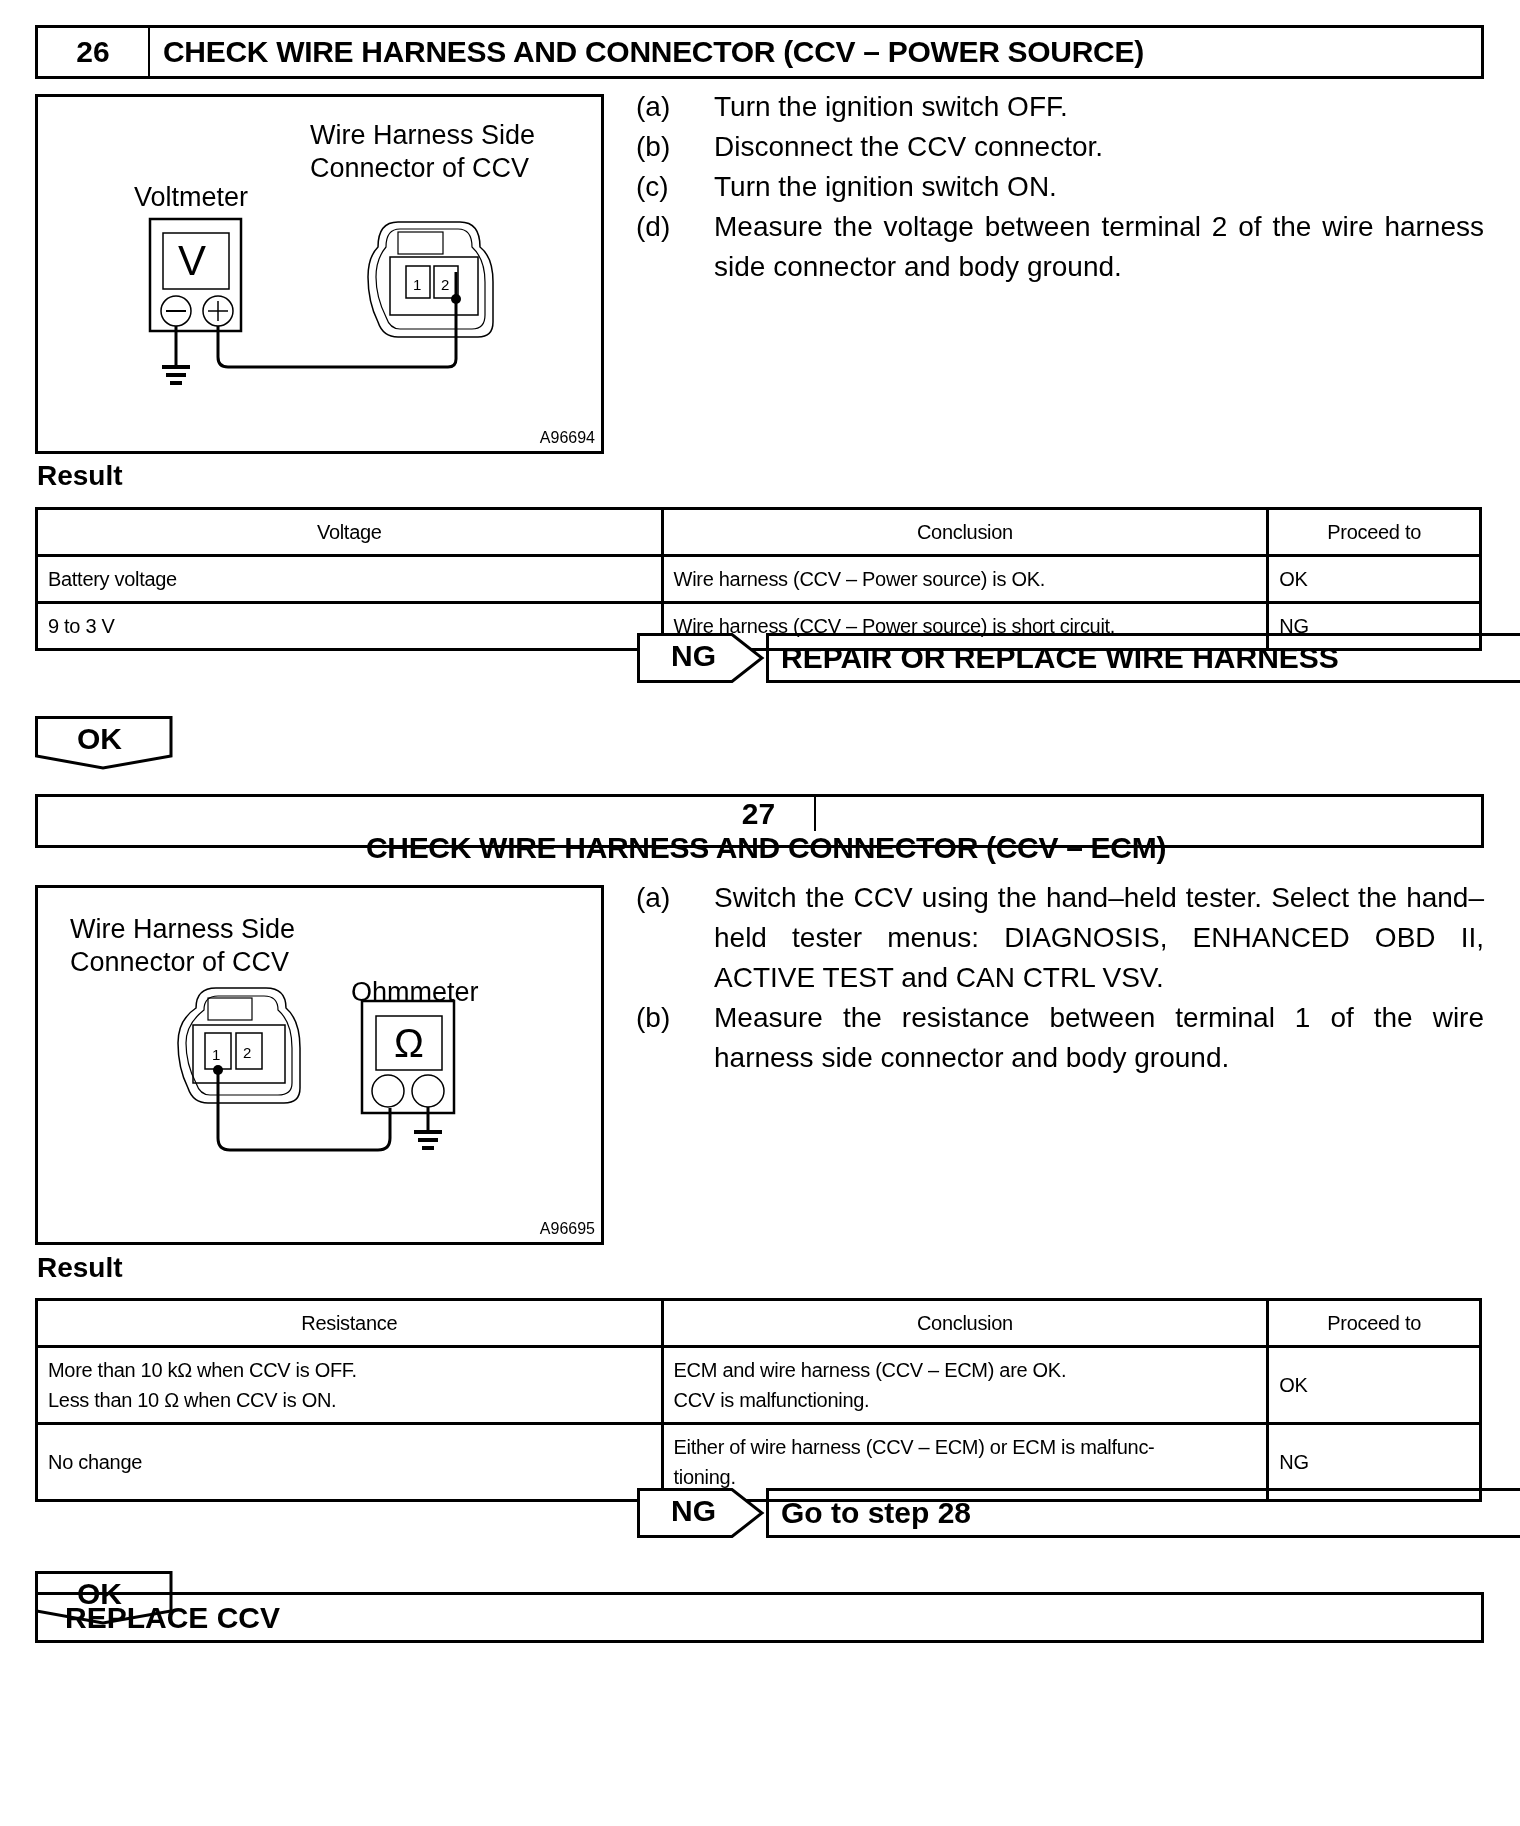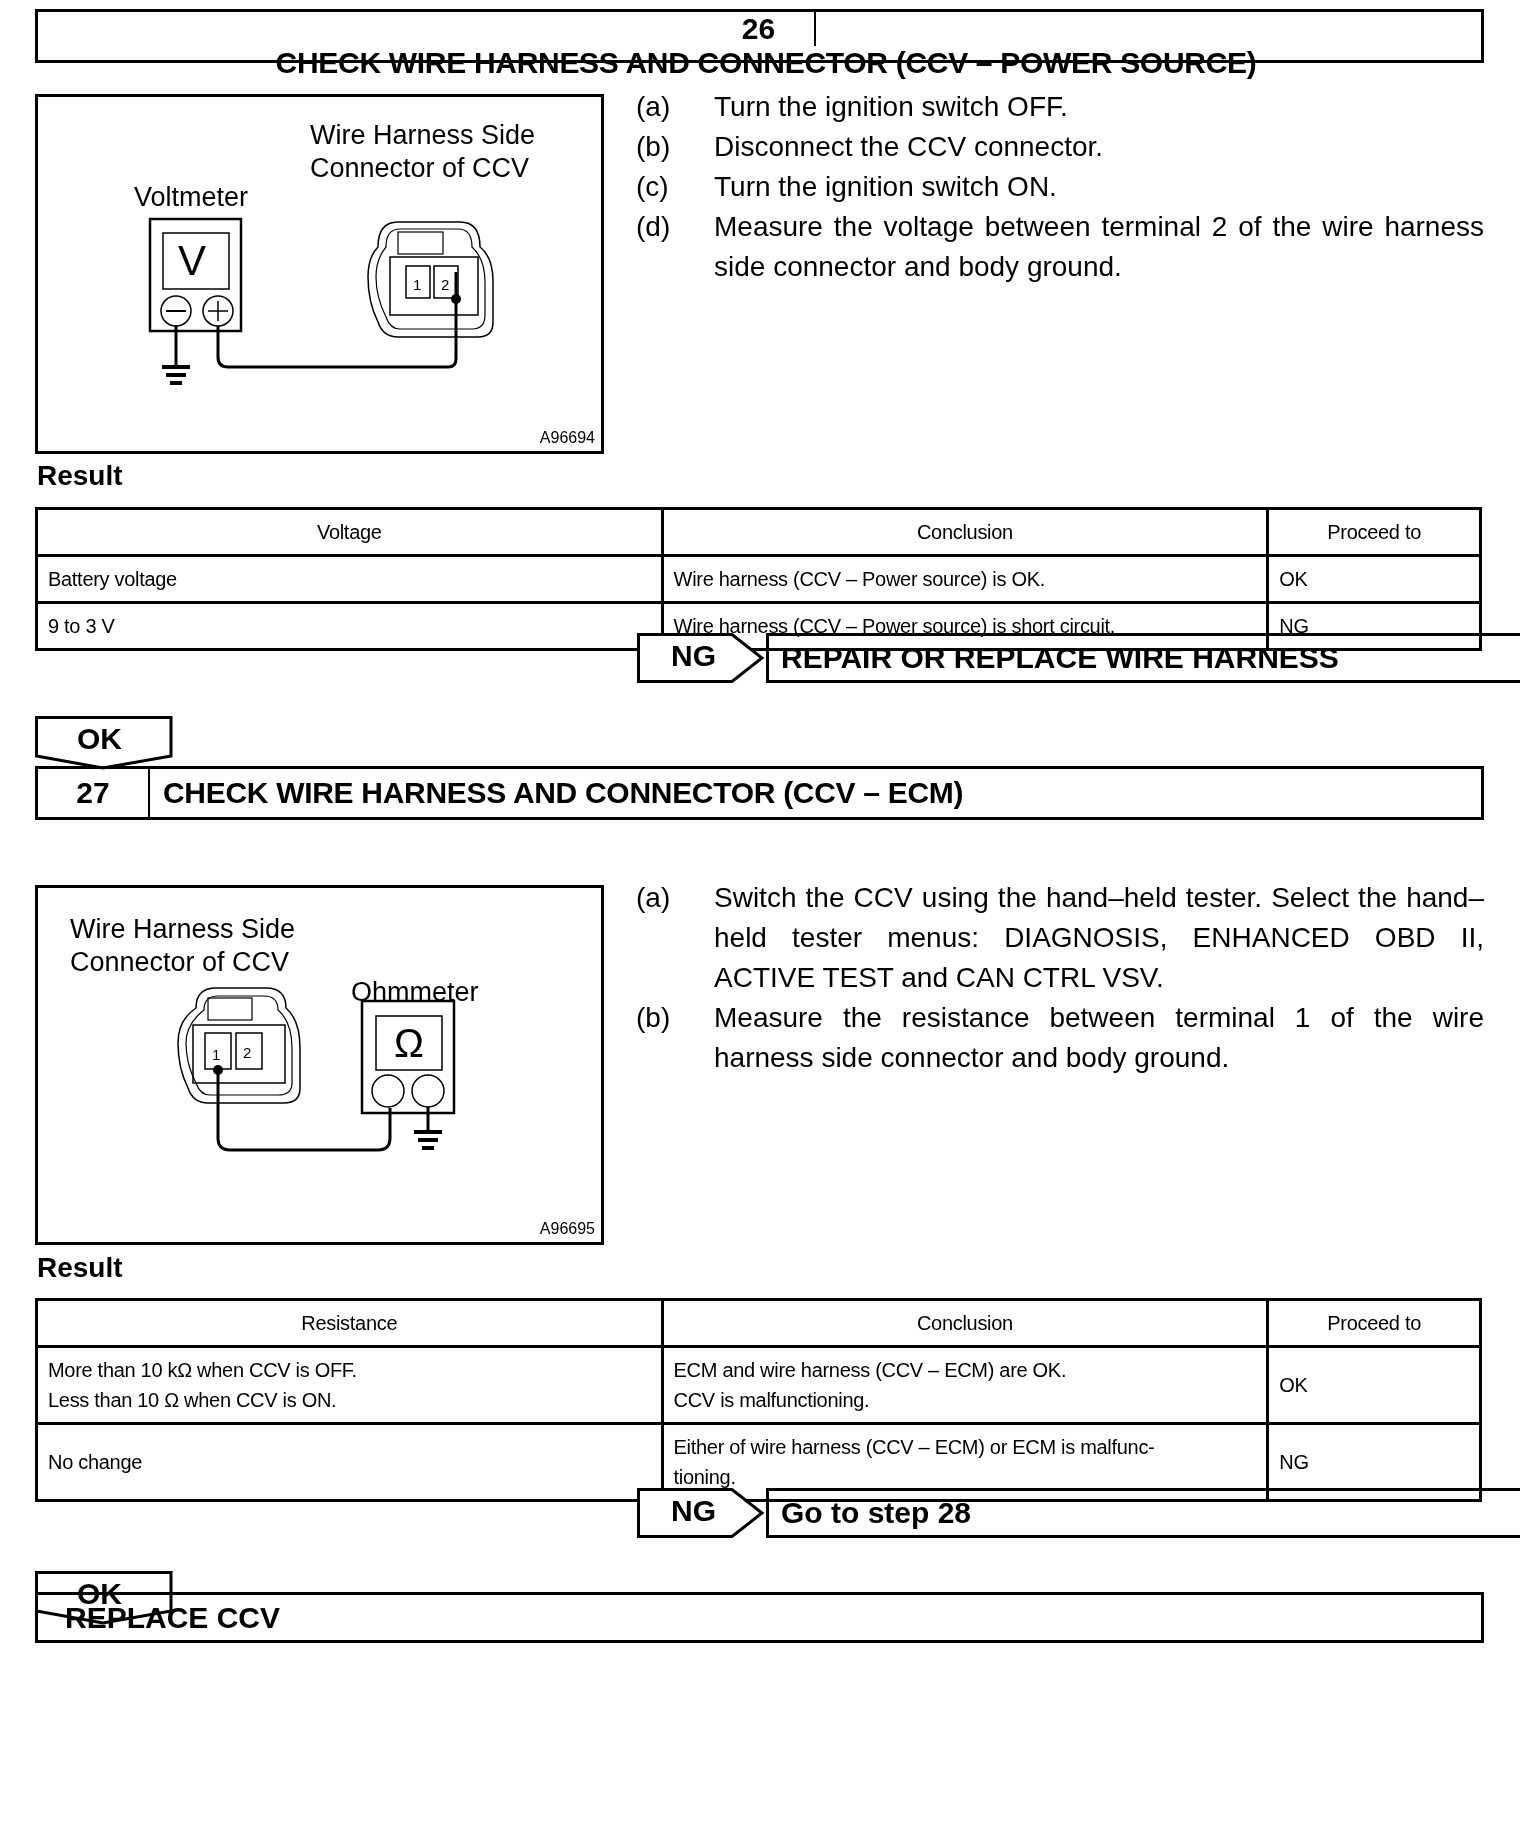--- a/index.html
+++ b/index.html
@@ -23,21 +23,21 @@
   .ng-box{position:absolute;left:129px;top:0;width:840px;height:44px;border:3px solid #000;font-weight:bold;font-size:30px;padding-left:12px;line-height:44px;white-space:nowrap;}
   .ok-tag{position:absolute;left:35px;width:140px;height:54px;}
   .ok-tag span{position:absolute;left:42px;top:6px;font-weight:bold;font-size:30px;}
   .final{position:absolute;left:35px;top:1592px;width:1443px;height:45px;border:3px solid #000;font-weight:bold;font-size:30px;padding-left:27px;line-height:45px;box-sizing:content-box;width:1416px;}
   .dlabel{position:absolute;font-size:27px;line-height:33px;white-space:nowrap;}
   .fig{position:absolute;right:6px;bottom:4px;font-size:16px;}
 </style>
 </head>
 <body>
 
-<div class="hdr" style="top:9px;flex-direction:column;">
+<div class="hdr" style="top:25px;">
   <div class="num">26</div>
   <div class="ttl">CHECK WIRE HARNESS AND CONNECTOR (CCV – POWER SOURCE)</div>
 </div>
 
 <div class="diag" style="top:94px;">
   <svg width="563" height="354" viewBox="0 0 563 354">
 
     <rect x="112" y="122" width="91" height="112" fill="none" stroke="#000" stroke-width="2.5"></rect>
     <rect x="125" y="136" width="66" height="56" fill="none" stroke="#000" stroke-width="1.5"></rect>
     <circle cx="138" cy="214" r="15" fill="none" stroke="#000" stroke-width="1.5"></circle>
@@ -126,21 +126,21 @@
   <div class="ng-box" style="width:828px;">REPAIR OR REPLACE WIRE HARNESS</div>
 </div>
 
 <div class="ok-tag" style="top:716px;">
   <svg width="140" height="54">
     <path d="M1.5 1.5 L136 1.5 L136 40 L68 52 L1.5 40 Z" fill="#fff" stroke="#000" stroke-width="3"></path>
   </svg>
   <span>OK</span>
 </div>
 
-<div class="hdr" style="top:766px;">
+<div class="hdr" style="top:794px;flex-direction:column;">
   <div class="num">27</div>
   <div class="ttl">CHECK WIRE HARNESS AND CONNECTOR (CCV – ECM)</div>
 </div>
 
 <div class="diag" style="top:885px;">
   <svg width="563" height="354" viewBox="0 0 563 354">
 
     <path d="M158 120 Q158 100 178 100 L228 100 Q248 100 248 120 Q262 132 262 160 L262 200 Q262 215 246 215 L170 215 Q155 215 150 200 Q140 180 140 155 Q140 132 158 120 Z" fill="none" stroke="#000" stroke-width="1.5"></path>
     <path d="M166 122 Q166 108 180 108 L226 108 Q240 108 240 122 Q254 134 254 160 L254 195 Q254 207 240 207 L172 207 Q162 207 158 195 Q148 176 148 155 Q148 136 166 122 Z" fill="none" stroke="#000" stroke-width="1.2"></path>
     <rect x="170" y="110" width="44" height="22" fill="none" stroke="#000" stroke-width="1.2"></rect>

